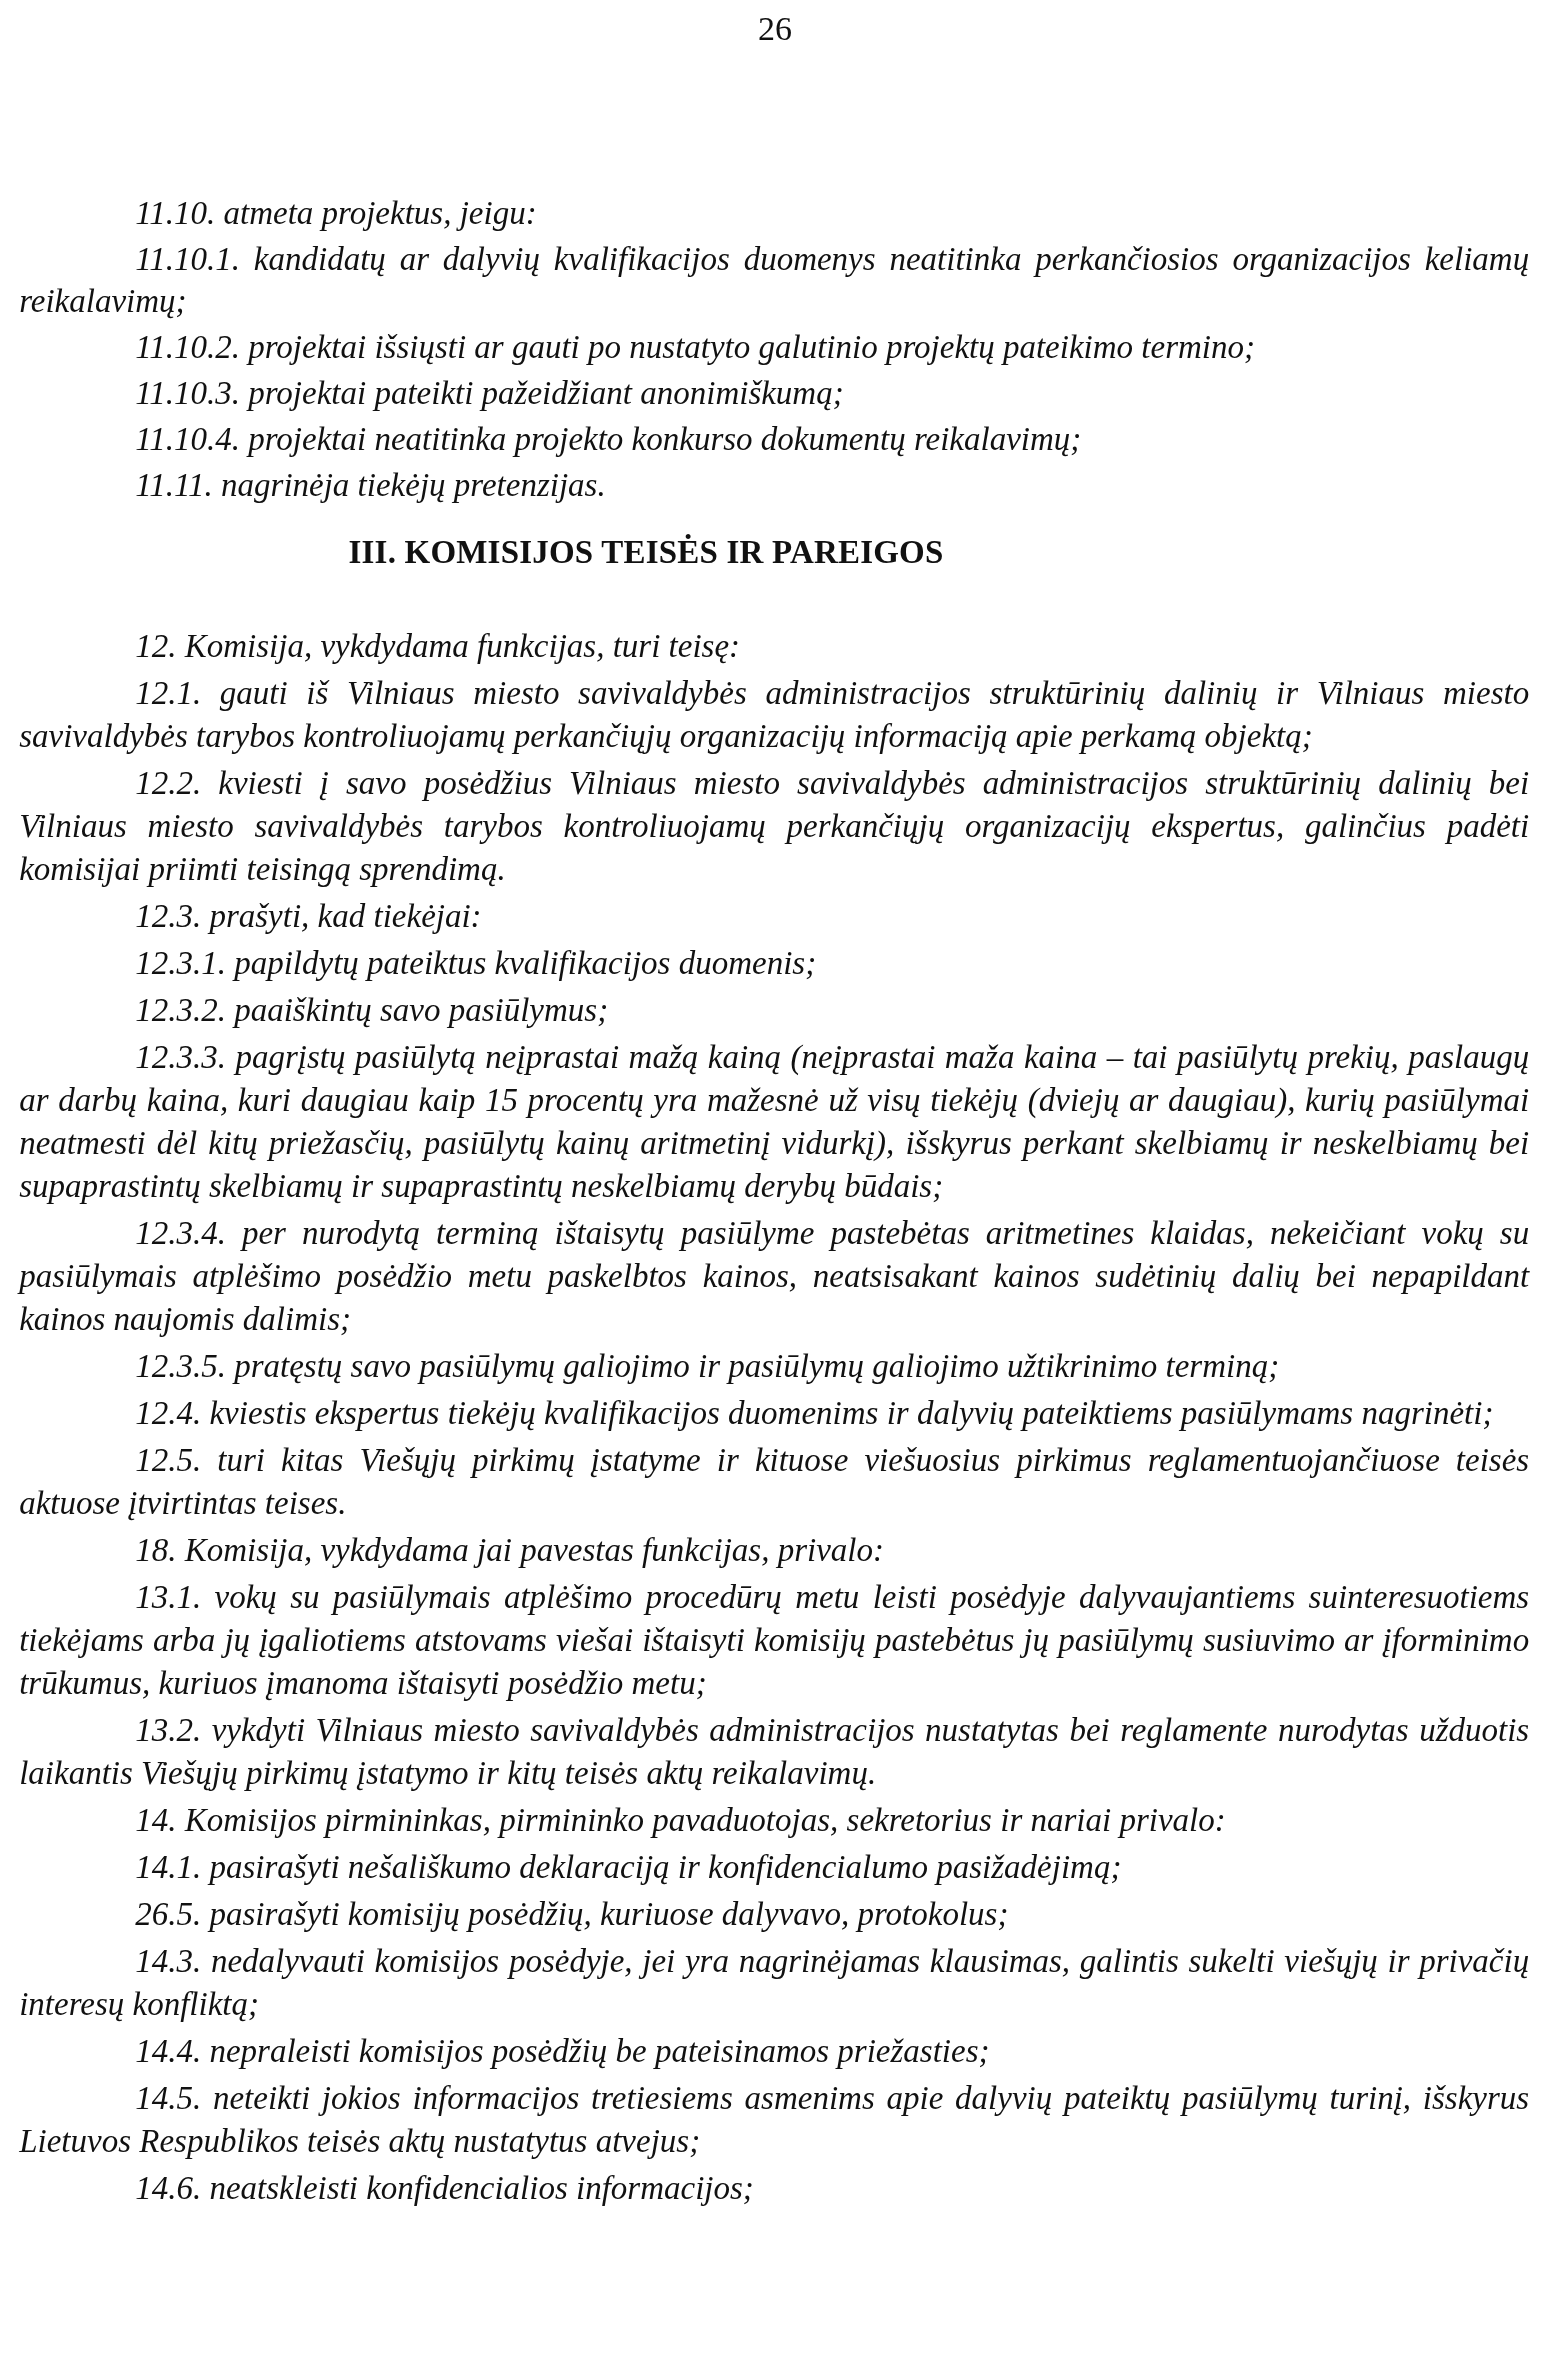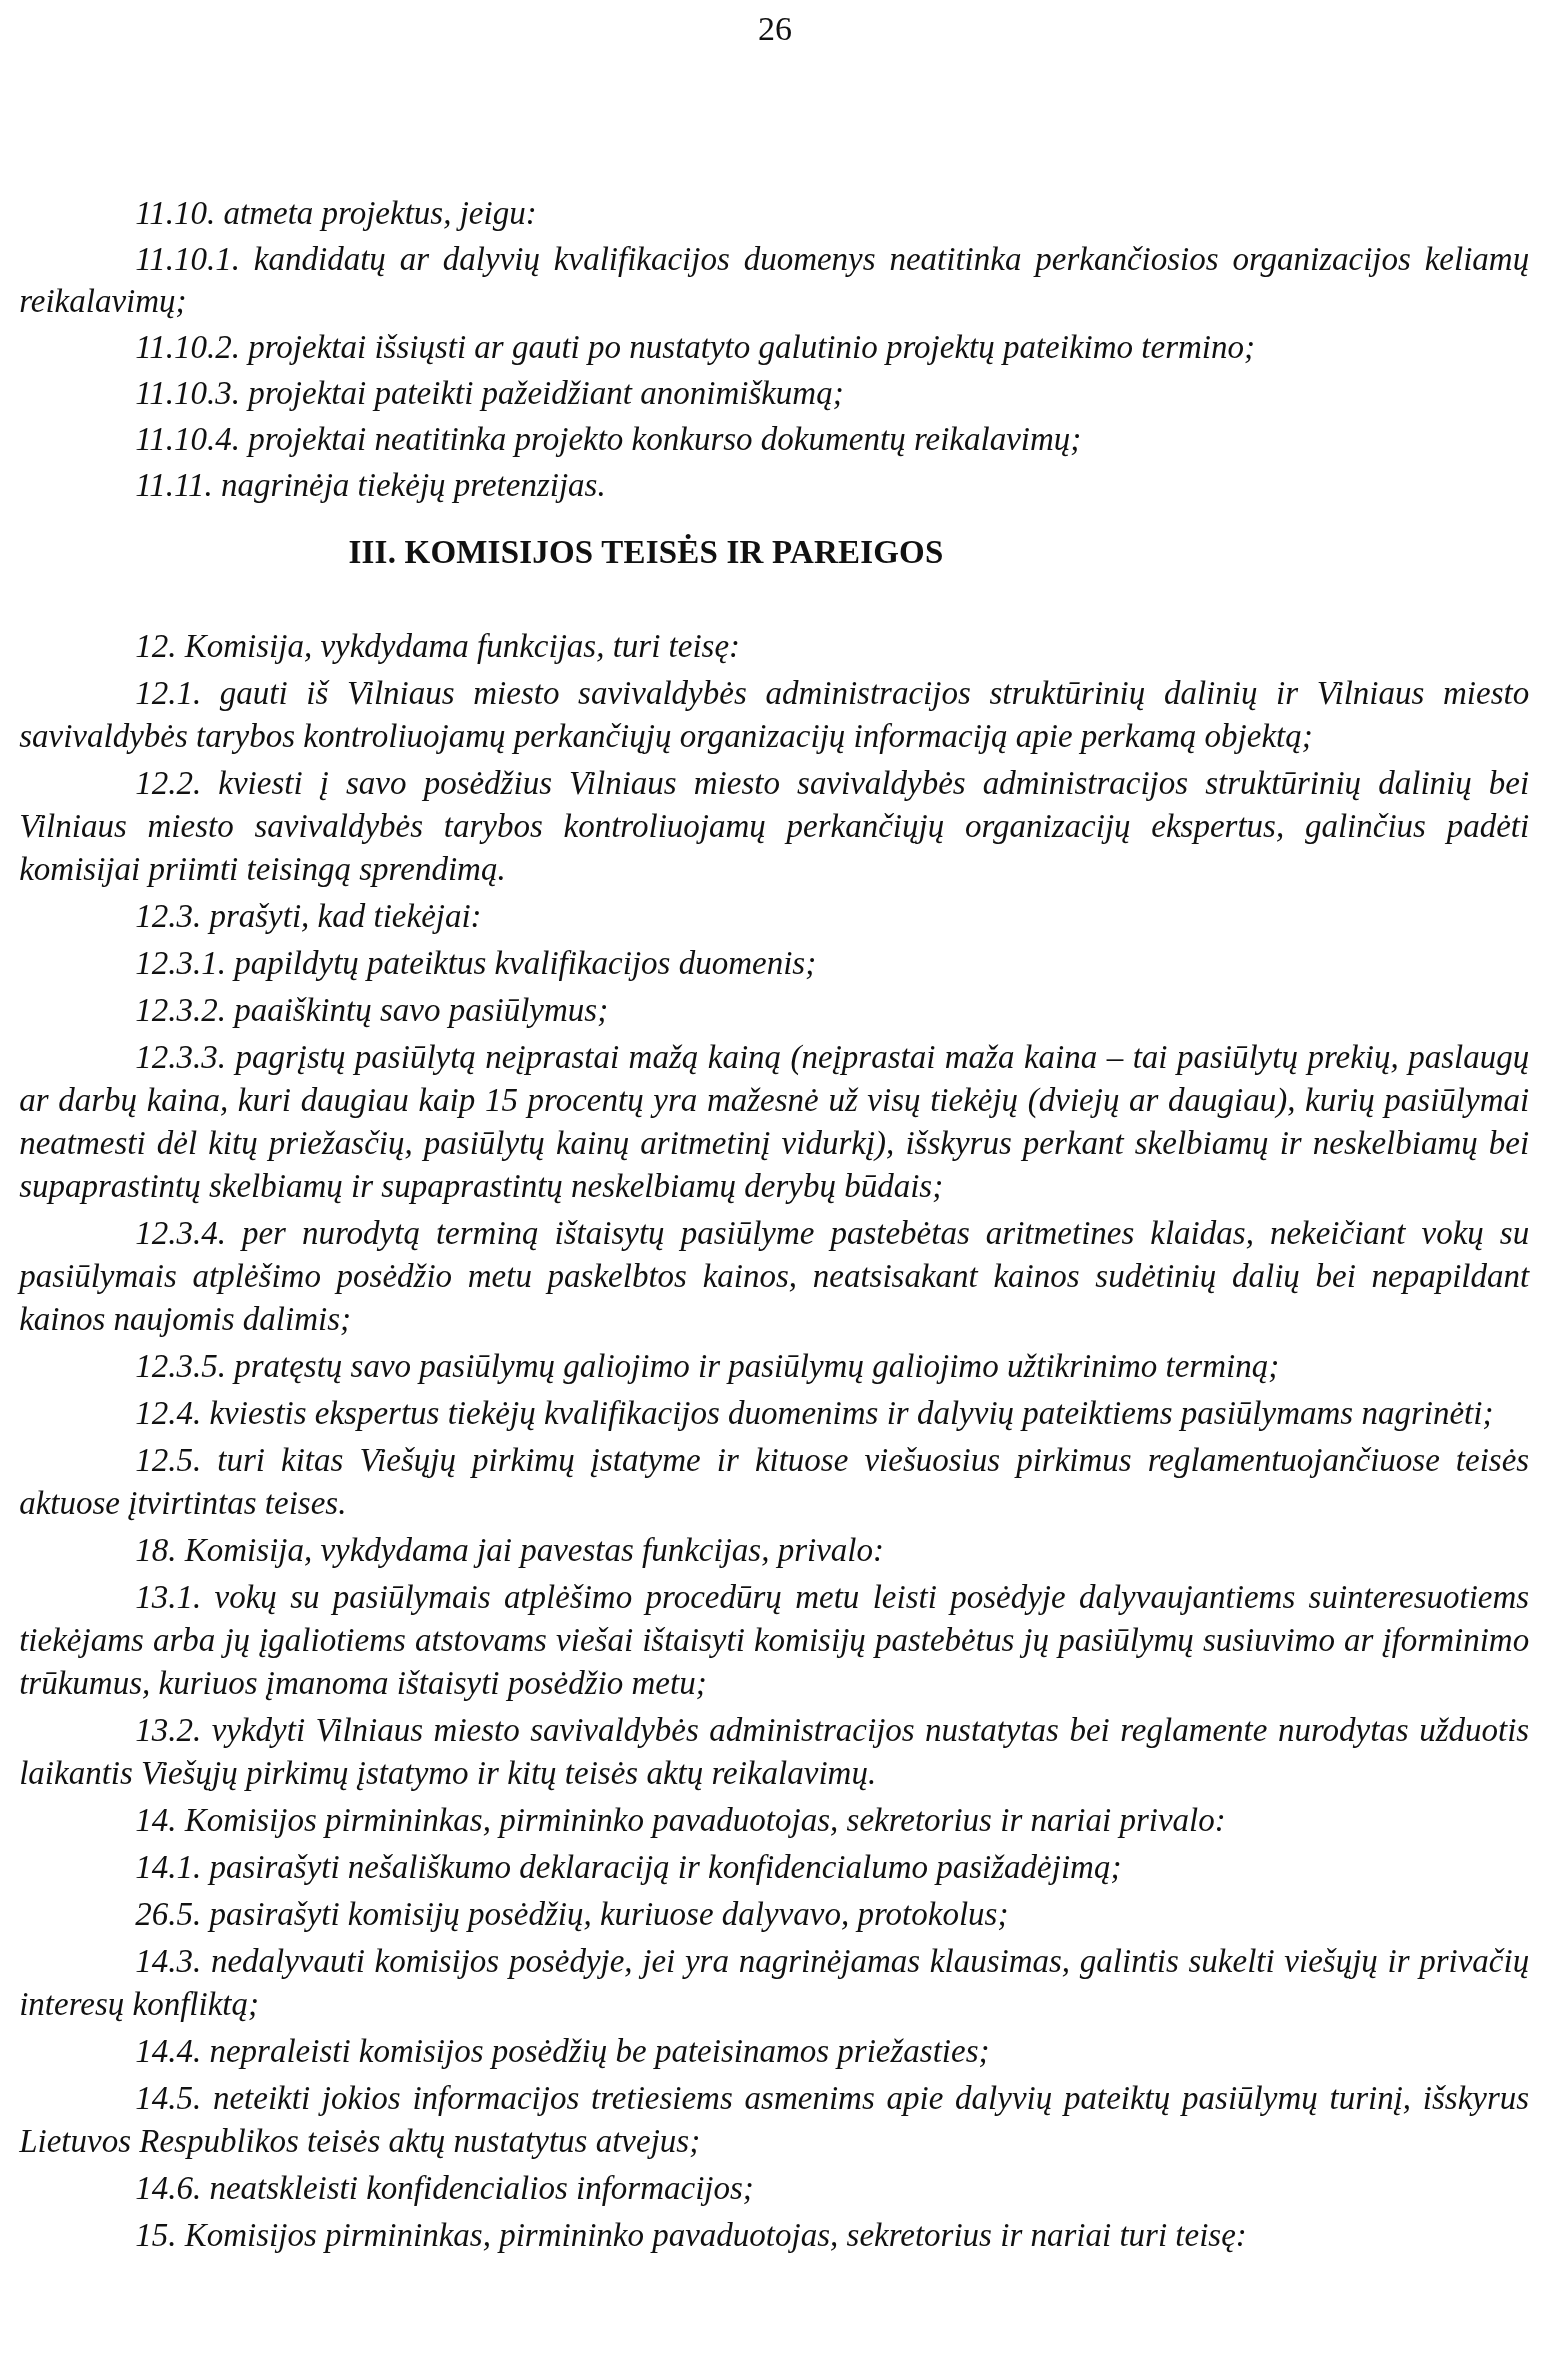--- a/index.html
+++ b/index.html
@@ -84,15 +84,14 @@
   <p class="para">18. Komisija, vykdydama jai pavestas funkcijas, privalo:</p>
   <p class="para">13.1. vokų su pasiūlymais atplėšimo procedūrų metu leisti posėdyje dalyvaujantiems suinteresuotiems tiekėjams arba jų įgaliotiems atstovams viešai ištaisyti komisijų pastebėtus jų pasiūlymų susiuvimo ar įforminimo trūkumus, kuriuos įmanoma ištaisyti posėdžio metu;</p>
   <p class="para">13.2. vykdyti Vilniaus miesto savivaldybės administracijos nustatytas bei reglamente nurodytas užduotis laikantis Viešųjų pirkimų įstatymo ir kitų teisės aktų reikalavimų.</p>
   <p class="para">14. Komisijos pirmininkas, pirmininko pavaduotojas, sekretorius ir nariai privalo:</p>
   <p class="para">14.1. pasirašyti nešališkumo deklaraciją ir konfidencialumo pasižadėjimą;</p>
   <p class="para">26.5. pasirašyti komisijų posėdžių, kuriuose dalyvavo, protokolus;</p>
   <p class="para">14.3. nedalyvauti komisijos posėdyje, jei yra nagrinėjamas klausimas, galintis sukelti viešųjų ir privačių interesų konfliktą;</p>
   <p class="para">14.4. nepraleisti komisijos posėdžių be pateisinamos priežasties;</p>
   <p class="para">14.5. neteikti jokios informacijos tretiesiems asmenims apie dalyvių pateiktų pasiūlymų turinį, išskyrus Lietuvos Respublikos teisės aktų nustatytus atvejus;</p>
   <p class="para">14.6. neatskleisti konfidencialios informacijos;</p>
-  <p class="para">15. Komisijos pirmininkas, pirmininko pavaduotojas, sekretorius ir nariai turi teisę:</p>
 </div>
 
 
 </body></html>

